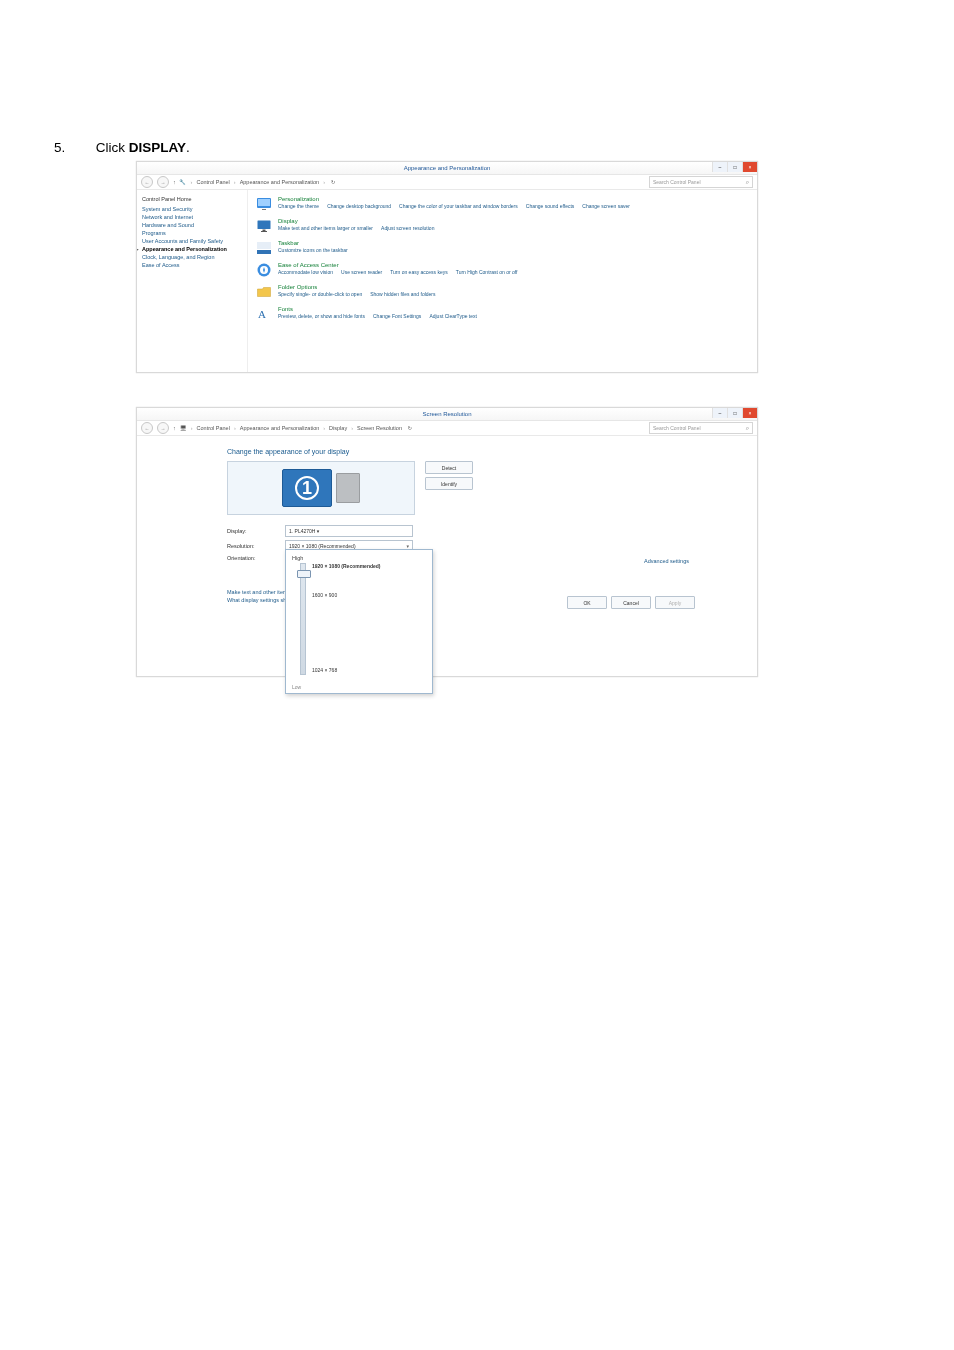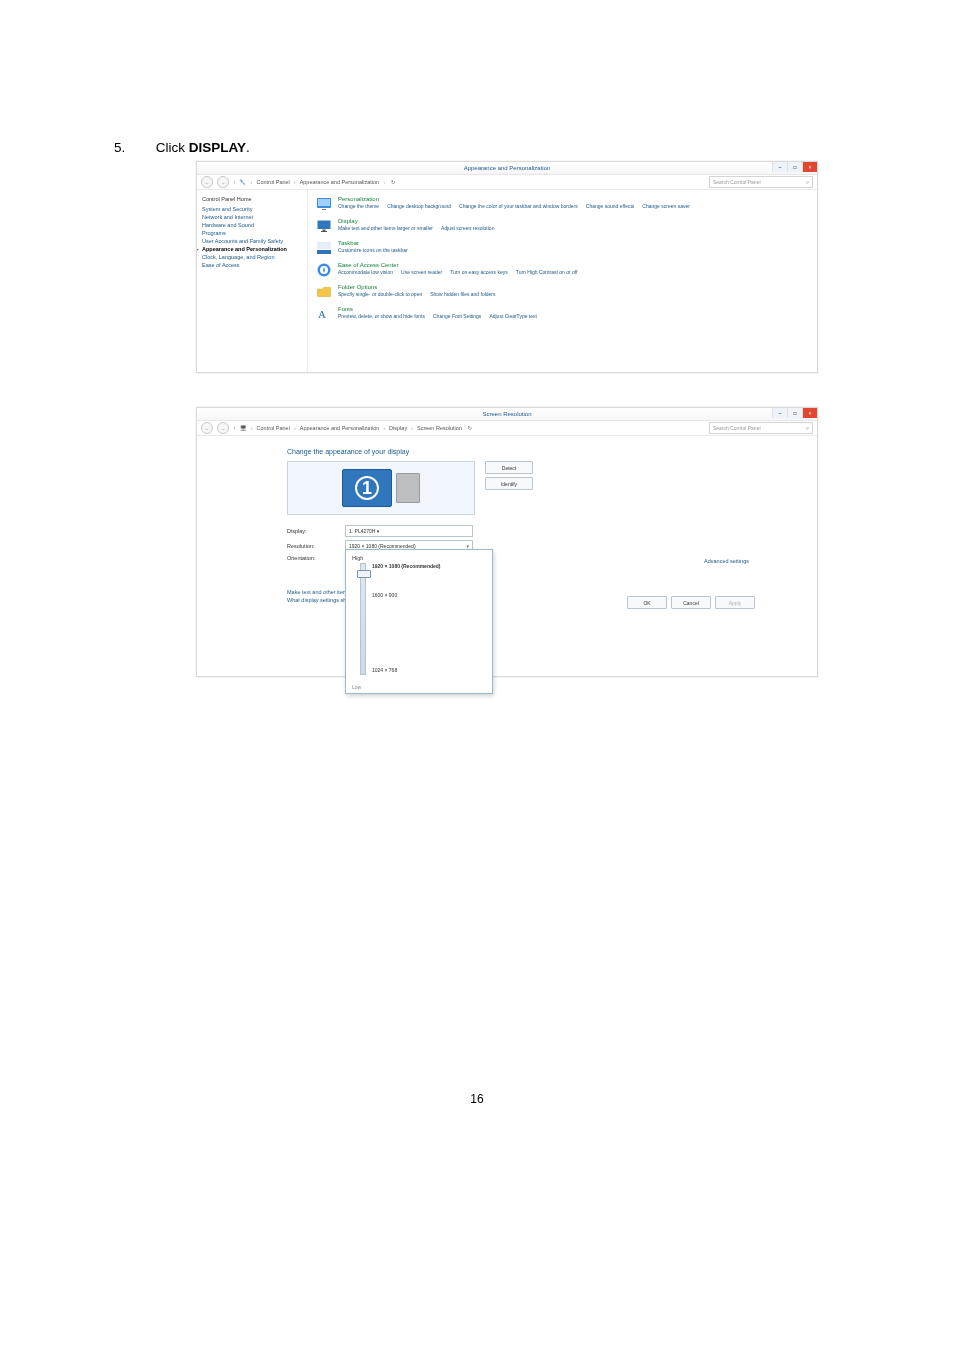--- a/index.html
+++ b/index.html
@@ -1,16 +1,16 @@
 <!DOCTYPE html>
 <html><head>
 <meta charset="utf-8">
 <style>
   html,body{margin:0;padding:0;background:#fff;font-family:Arial,Helvetica,sans-serif;color:#000}
-  .page{width:954px;height:1130px;position:relative;box-sizing:border-box;padding:140px 130px 40px 114px}
+  .page{width:954px;height:1130px;position:relative;box-sizing:border-box;padding:140px 130px 40px 54px}
   .step{font-size:13.5px;margin:0 0 6px 0}
   .step b{font-weight:bold}
   .num{display:inline-block;width:38px}
   .txt{display:inline-block}
 
   
   .shot{margin-left:82px;margin-bottom:34px;border:1px solid #d9d9d9;background:#fff;font-family:"Segoe UI",Tahoma,sans-serif;box-shadow:0 0 1px rgba(0,0,0,.2)}
   .titlebar{height:12px;background:linear-gradient(#fff,#f6f6f6);border-bottom:1px solid #e6e6e6;position:relative}
   .tb-title{position:absolute;left:50%;top:0;transform:translateX(-50%);font-size:6px;color:#235a9a;line-height:12px}
   .sysbtns{position:absolute;right:0;top:0;display:flex}
@@ -317,14 +317,13 @@
       </div>
       <div class="adv">Advanced settings</div>
       <div class="dlgbtns">
         <div class="winbtn">OK</div>
         <div class="winbtn">Cancel</div>
         <div class="winbtn disabled">Apply</div>
       </div>
     </div>
   </div>
 
-  <div class="footer">16</div>
 </div>
 
 </body></html>

